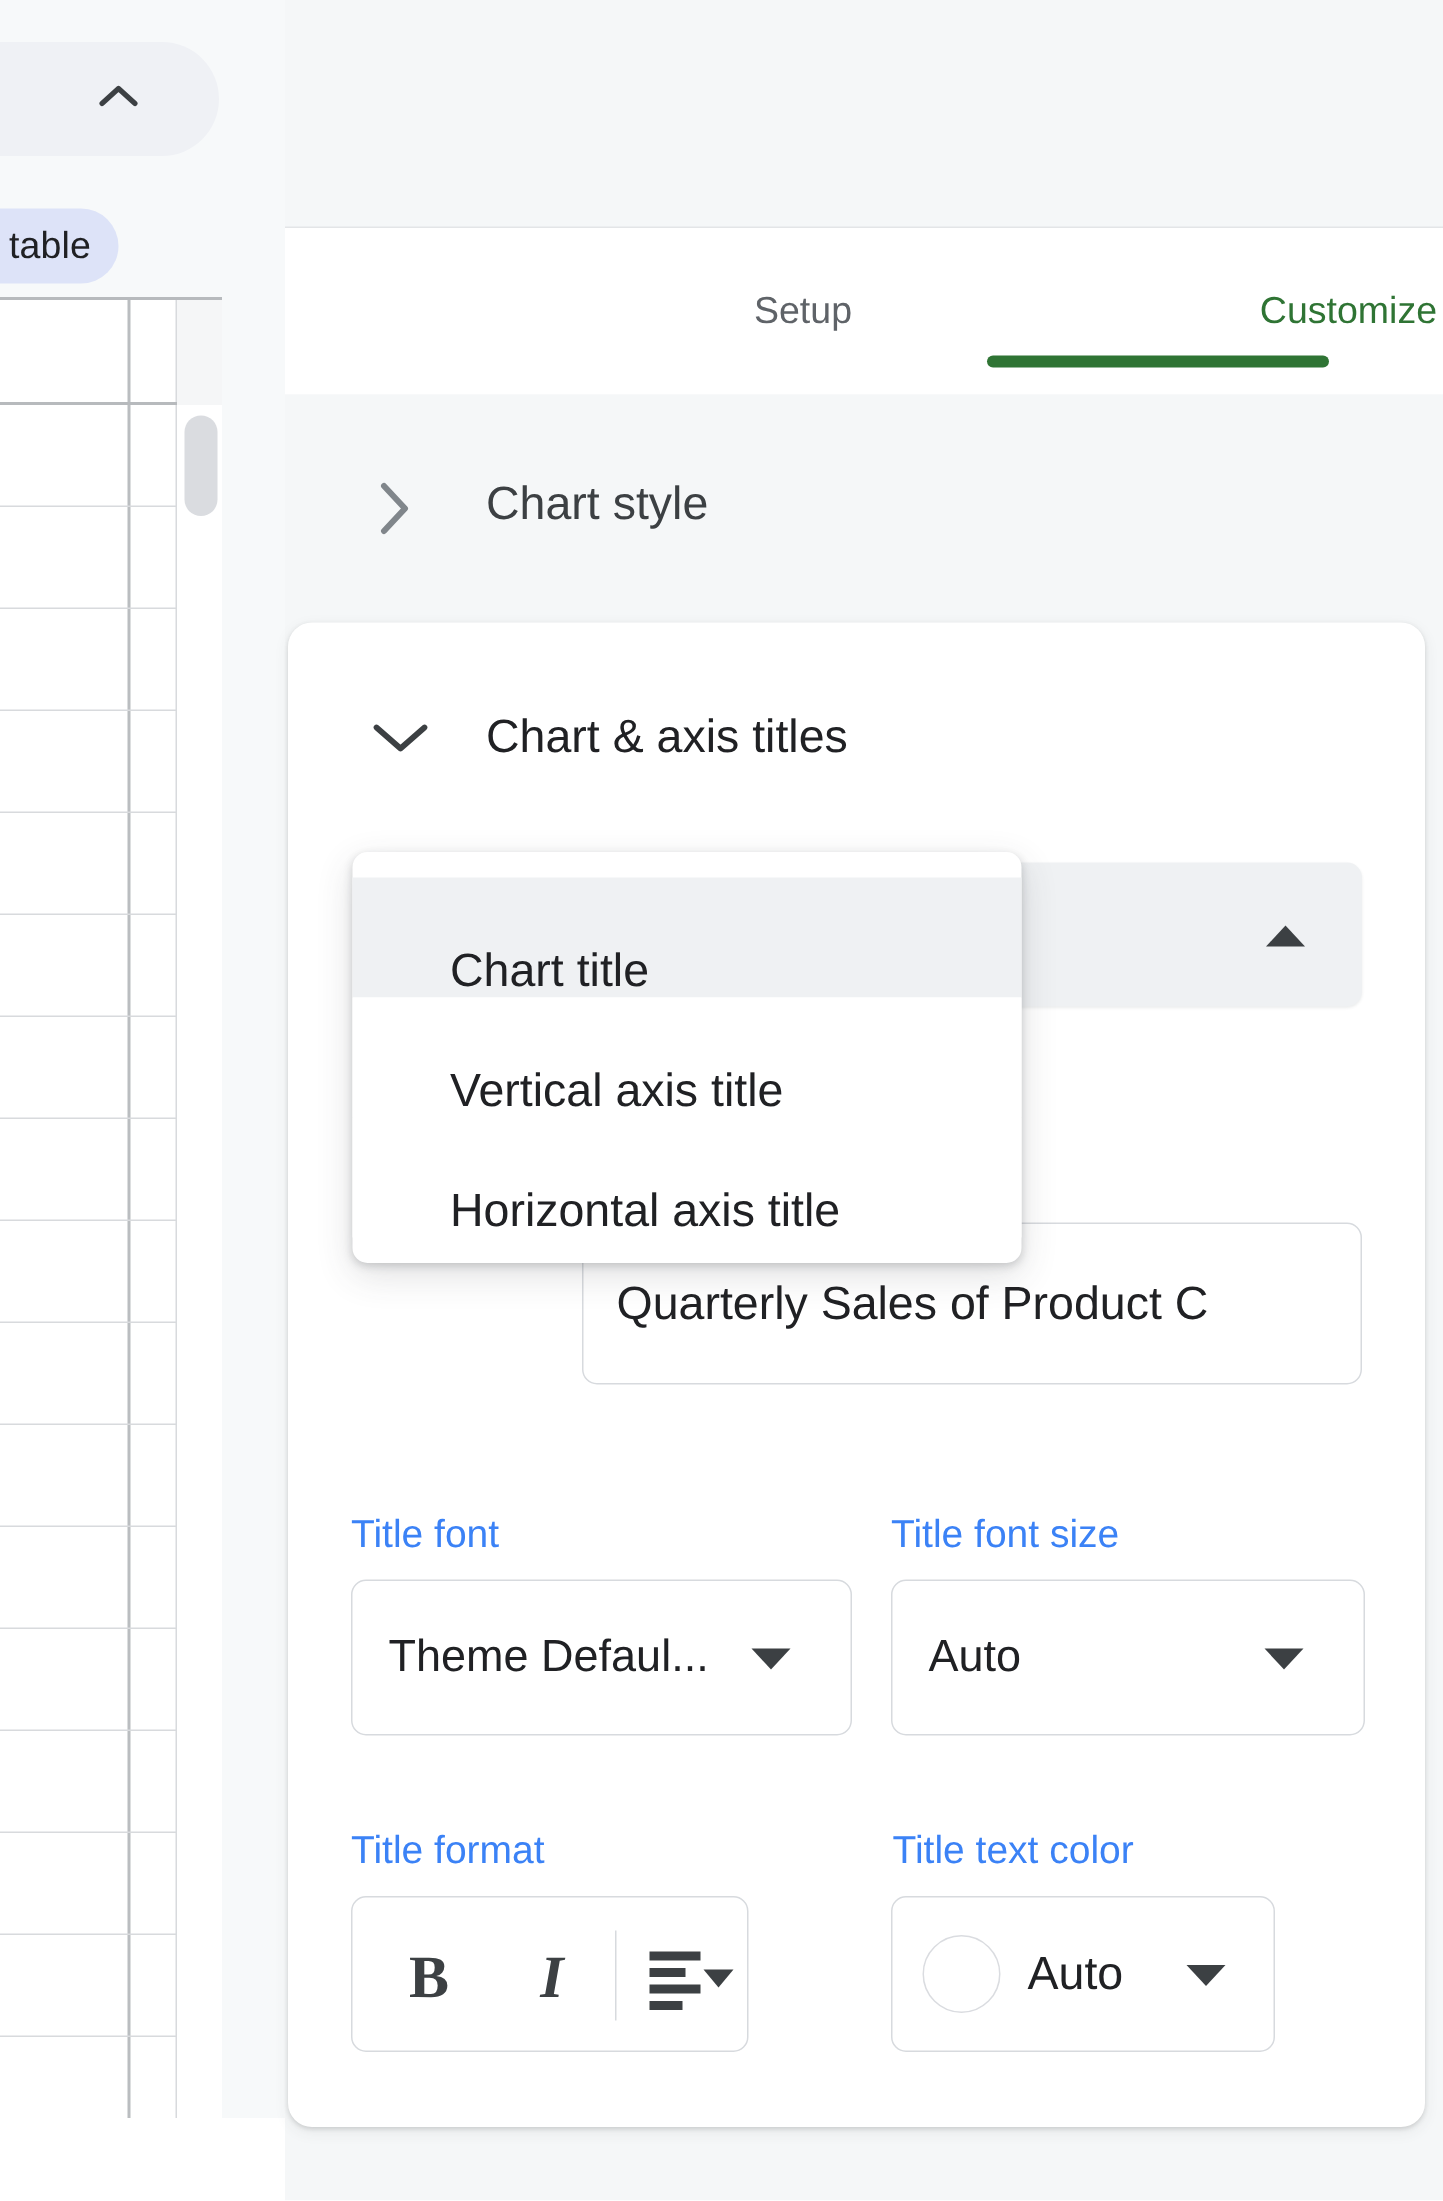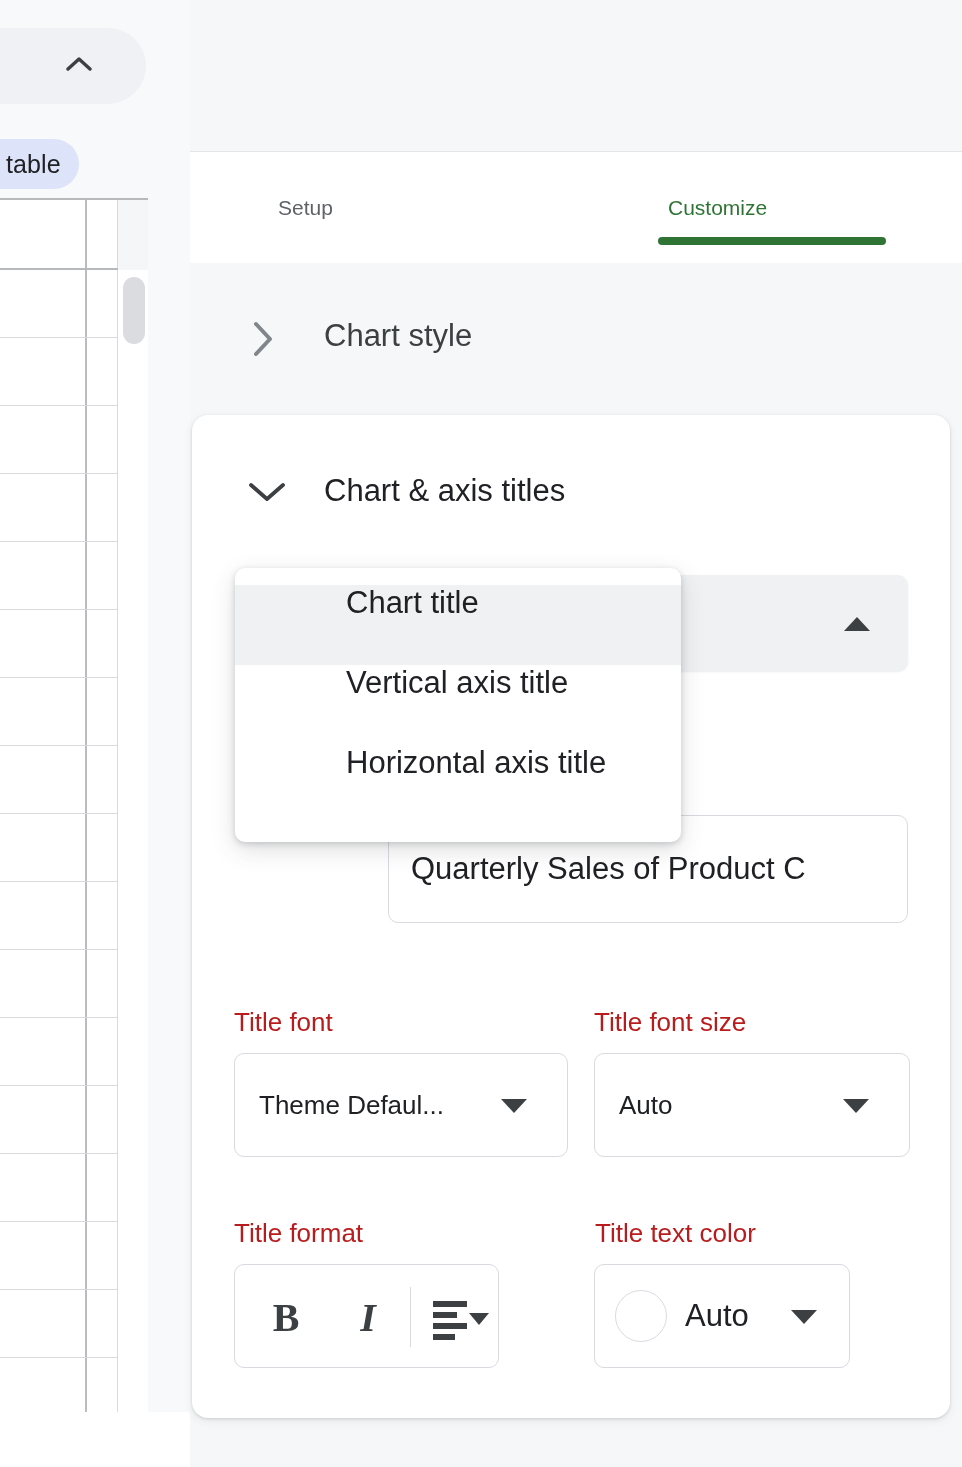--- a/index.html
+++ b/index.html
@@ -178,22 +178,22 @@
     left: 0; top: 152px;
     width: 772px; height: 111px;
     background: #ffffff;
   }
   .tab {
     position: absolute;
     top: 0;
     height: 111px;
     display: flex;
     align-items: center;
-    justify-content: flex-start;
-    font-size: 21px;
+    justify-content: flex-end;
+    font-size: 25px;
     cursor: pointer;
     background: transparent;
     border: none;
     font-family: "Liberation Sans", sans-serif;
   }
   .tab-setup {
     left: 88px; width: 290px;
     color: #5f6368;
   }
   .tab-customize {
@@ -301,50 +301,50 @@
     width: 446px;
     padding: 17px 0;
     background: #ffffff;
     border-radius: 10px;
     box-shadow: 0 2px 6px rgba(60,64,67,.22), 0 8px 24px rgba(60,64,67,.16);
     z-index: 40;
   }
   .menu-item {
     height: 80px;
     display: flex;
-    align-items: flex-start;
-    padding-left: 111px;
+    align-items: flex-end;
+    padding-left: 65px;
     font-size: 31px;
     color: #202124;
     cursor: pointer;
     background: #ffffff;
   }
   .menu-item.selected { background: #eff1f3; }
 
   
   .field-label {
     position: absolute;
     font-size: 26px;
-    color: #b91c1c;
+    color: #3b82f6;
   }
   .lbl-title-font   { left: 42px;  top: 592px; }
   .lbl-title-size   { left: 402px; top: 592px; }
   .lbl-title-format { left: 42px;  top: 803px; }
   .lbl-title-color  { left: 403px; top: 803px; }
 
   .select-box {
     position: absolute;
     height: 104px;
     background: #ffffff;
     border: 1px solid #d7dade;
     border-radius: 10px;
     cursor: pointer;
     display: flex;
     align-items: center;
-    font-size: 26px;
+    font-size: 30px;
     color: #202124;
     padding-left: 24px;
     font-family: "Liberation Sans", sans-serif;
   }
   .sel-title-font { left: 42px;  top: 638px; width: 334px; }
   .sel-title-size { left: 402px; top: 638px; width: 316px; }
 
   .sel-caret {
     position: absolute;
     width: 0; height: 0;

